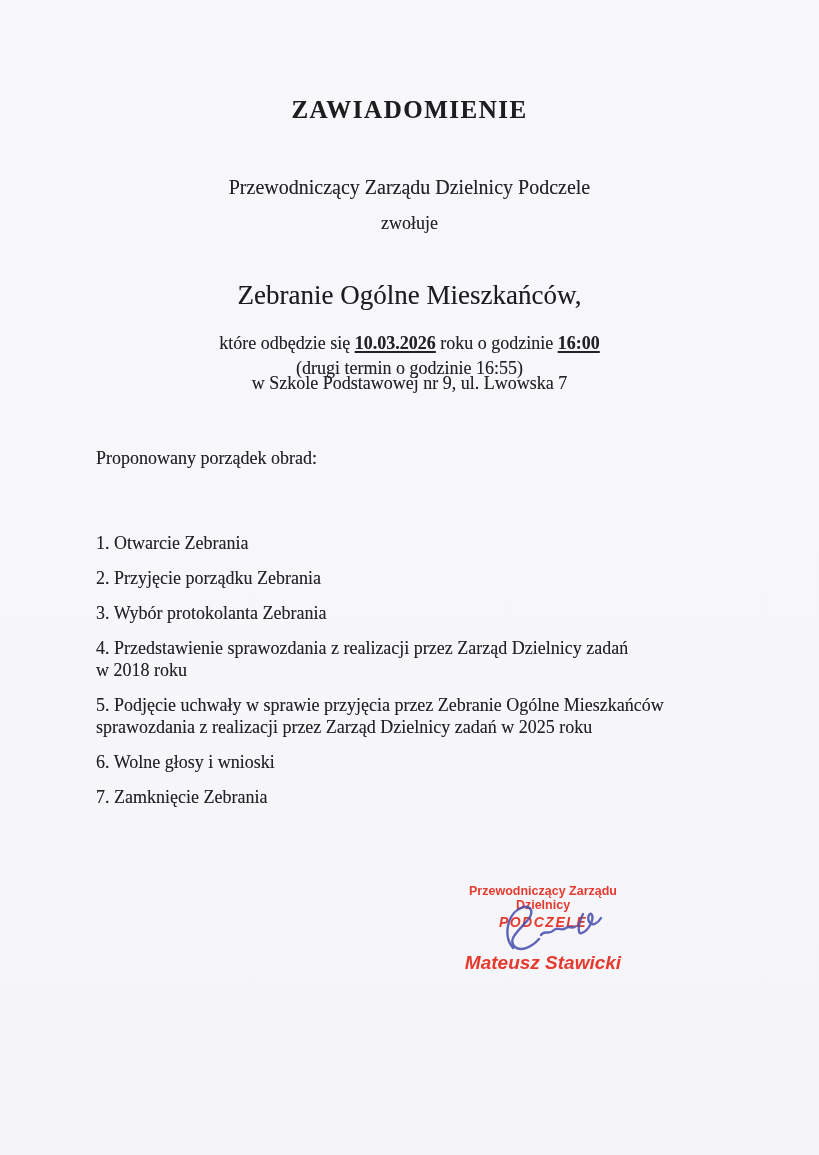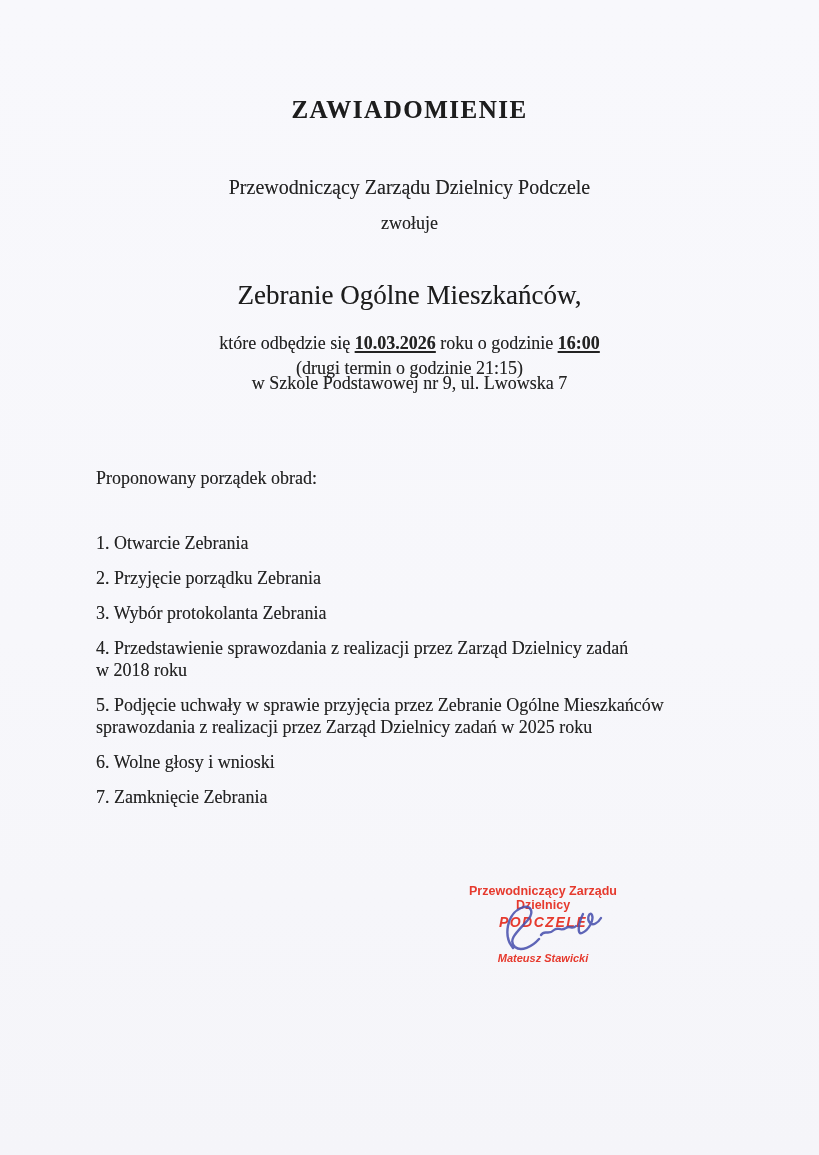--- a/index.html
+++ b/index.html
@@ -38,21 +38,21 @@
   .second-term { top:358px; font-size:18px; }
   .location { top:373px; font-size:18px; }
   .bu {
     font-weight:700;
     text-decoration:underline;
     text-decoration-thickness:2px;
     text-underline-offset:2px;
     margin-top:24px;
   }
   .agenda-heading {
-    position:absolute; left:96px; top:468px;
+    position:absolute; left:96px; top:448px;
     margin:0; font-size:18px;
   }
   .agenda {
     position:absolute; left:96px; top:533px; width:618px;
     font-size:18px;
   }
   .agenda p {
     margin:0 0 13px 0;
     line-height:1.22;
     white-space:pre-line;
@@ -63,21 +63,21 @@
     color:#e63a2e;
     font-family:"Liberation Sans", sans-serif;
   }
   .stamp-line1 {
     margin:0; font-size:12.5px; font-weight:700; line-height:1.15;
   }
   .stamp-line2 {
     margin:1px 0 0 0; font-size:14px; font-weight:700; letter-spacing:1.5px;font-style:italic;
   }
   .stamp-name {
-    margin:22px 0 0 0; font-size:11px; font-weight:700; font-style:italic;
+    margin:22px 0 0 0; font-size:19px; font-weight:700; font-style:italic;
   }
   .signature-svg {
     position:absolute; left:42px; top:18px;
     width:122px; height:54px;
     pointer-events:none;
   }
 </style>
 </head>
 <body>
 
@@ -86,21 +86,21 @@
   <h1 class="centered title doc-text">ZAWIADOMIENIE</h1>
 
   <p class="centered intro1 doc-text">Przewodniczący Zarządu Dzielnicy Podczele</p>
 
   <p class="centered intro2 doc-text">zwołuje</p>
 
   <h2 class="centered meeting-title doc-text">Zebranie Ogólne Mieszkańców,</h2>
 
   <p class="centered date-line doc-text"><span>które odbędzie się </span><span class="bu">10.03.2026</span><span> roku o godzinie </span><span class="bu">16:00</span></p>
 
-  <p class="centered second-term doc-text">(drugi termin o godzinie 21:15)</p>
+  <p class="centered second-term doc-text">(drugi termin o godzinie 16:55)</p>
 
   <p class="centered location doc-text">w Szkole Podstawowej nr 9, ul. Lwowska 7</p>
 
   <p class="agenda-heading doc-text">Proponowany porządek obrad:</p>
 
   <div class="agenda doc-text">
     <p>1. Otwarcie Zebrania</p>
     <p>2. Przyjęcie porządku Zebrania</p>
     <p>3. Wybór protokolanta Zebrania</p>
     <p>4. Przedstawienie sprawozdania z realizacji przez Zarząd Dzielnicy zadań

